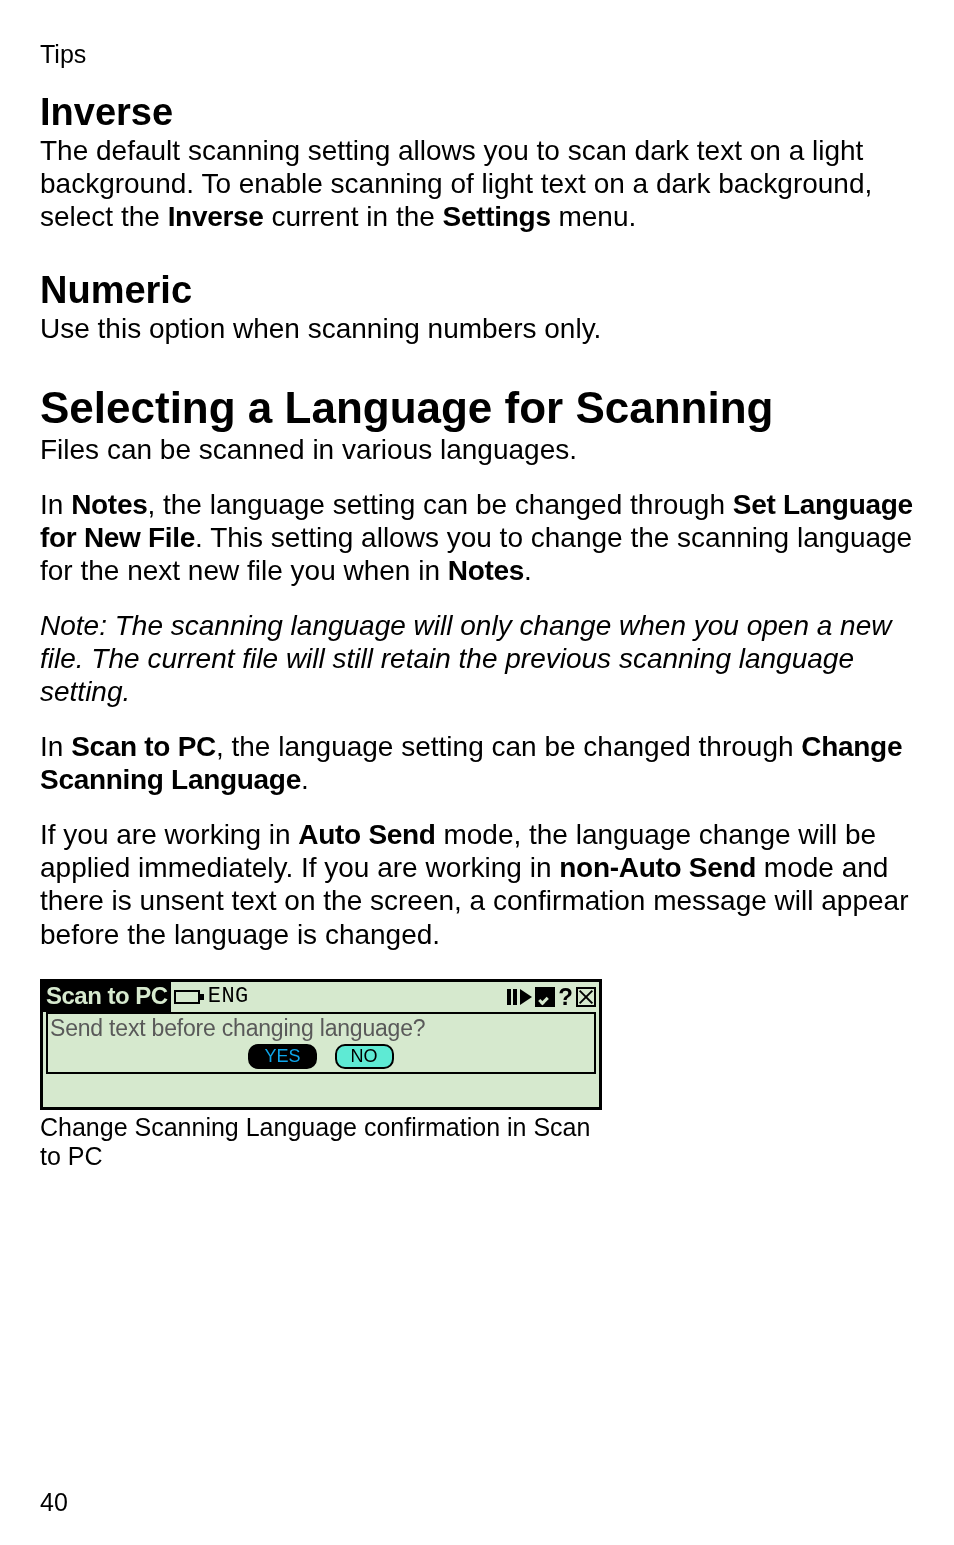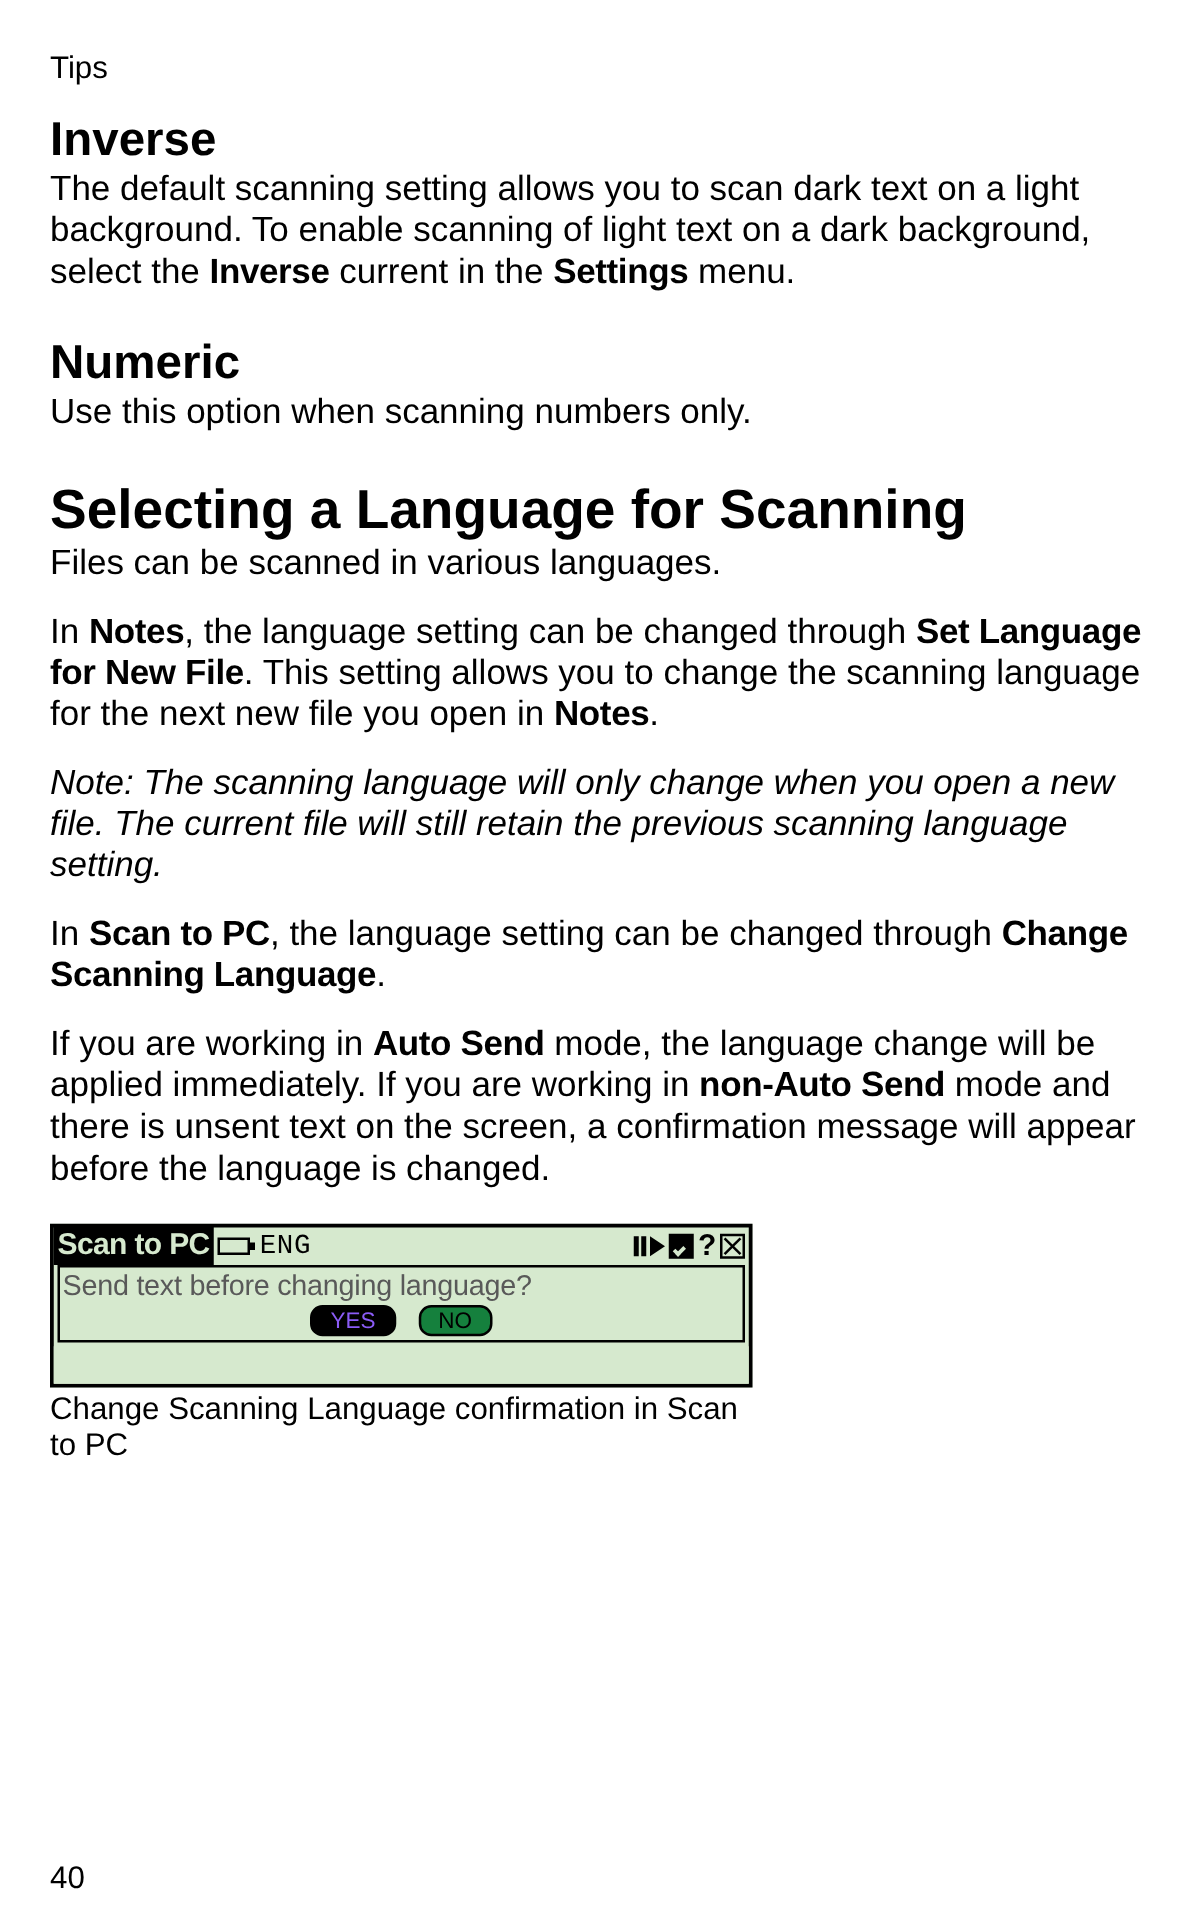--- a/index.html
+++ b/index.html
@@ -167,25 +167,25 @@
   }
   .lcd-btn {
     font-family: Arial, sans-serif;
     font-size: 18px;
     padding: 0px 14px 1px 14px;
     border-radius: 10px;
     line-height: 20px;
   }
   .lcd-btn.yes {
     background: #000;
-    color: #8b5cf6;
+    color: #0ea5e9;
     border: 2px solid #000;
   }
   .lcd-btn.no {
-    background: #15803d;
+    background: #5eead4;
     color: #000;
     border: 2px solid #000;
   }
   .lcd-bottom-space {
     height: 30px;
     background: #d6e9ce;
   }
   .caption {
     font-size: 25px;
     margin-top: 3px;
@@ -207,21 +207,21 @@
   <span>The default scanning setting allows you to scan dark text on a light background. To enable scanning of light text on a dark background, select the </span><span class="bold-inline">Inverse</span><span> current in the </span><span class="bold-inline">Settings</span><span> menu.</span>
 </p>
 
 <h2 class="numeric-h section-gap">Numeric</h2>
 <p class="body-p">Use this option when scanning numbers only.</p>
 
 <h1 class="section-h">Selecting a Language for Scanning</h1>
 <p class="body-p">Files can be scanned in various languages.</p>
 
 <p class="body-p para-gap">
-  <span>In </span><span class="bold-inline">Notes</span><span>, the language setting can be changed through </span><span class="bold-inline">Set Language for New File</span><span>. This setting allows you to change the scanning language for the next new file you open in </span><span class="bold-inline">Notes</span><span>.</span>
+  <span>In </span><span class="bold-inline">Notes</span><span>, the language setting can be changed through </span><span class="bold-inline">Set Language for New File</span><span>. This setting allows you to change the scanning language for the next new file you when in </span><span class="bold-inline">Notes</span><span>.</span>
 </p>
 
 <p class="body-p para-gap italic-note">Note: The scanning language will only change when you open a new file. The current file will still retain the previous scanning language setting.</p>
 
 <p class="body-p para-gap">
   <span>In </span><span class="bold-inline">Scan to PC</span><span>, the language setting can be changed through </span><span class="bold-inline">Change Scanning Language</span><span>.</span>
 </p>
 
 <p class="body-p para-gap">
   <span>If you are working in </span><span class="bold-inline">Auto Send</span><span> mode, the language change will be applied immediately. If you are working in </span><span class="bold-inline">non-Auto Send</span><span> mode and there is unsent text on the screen, a confirmation message will appear before the language is changed.</span>

